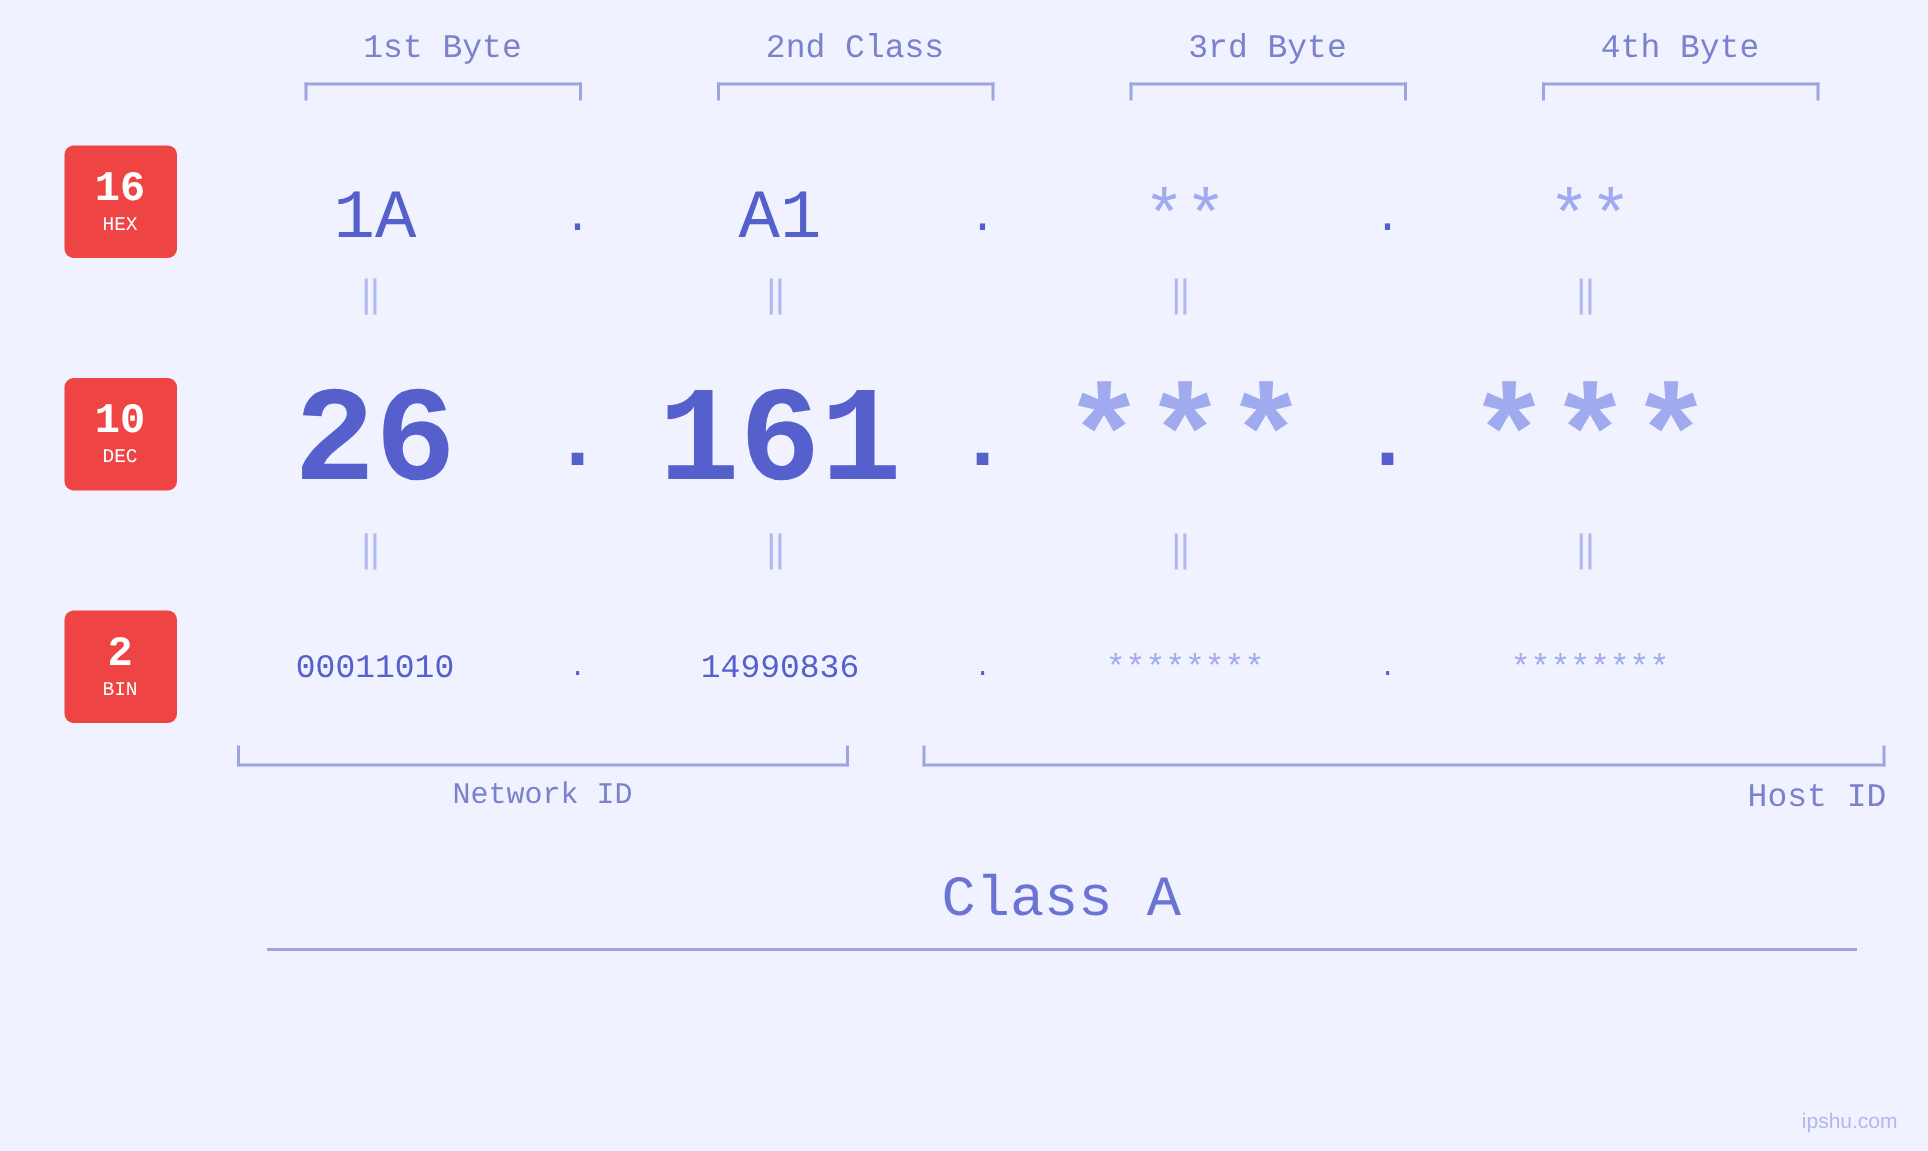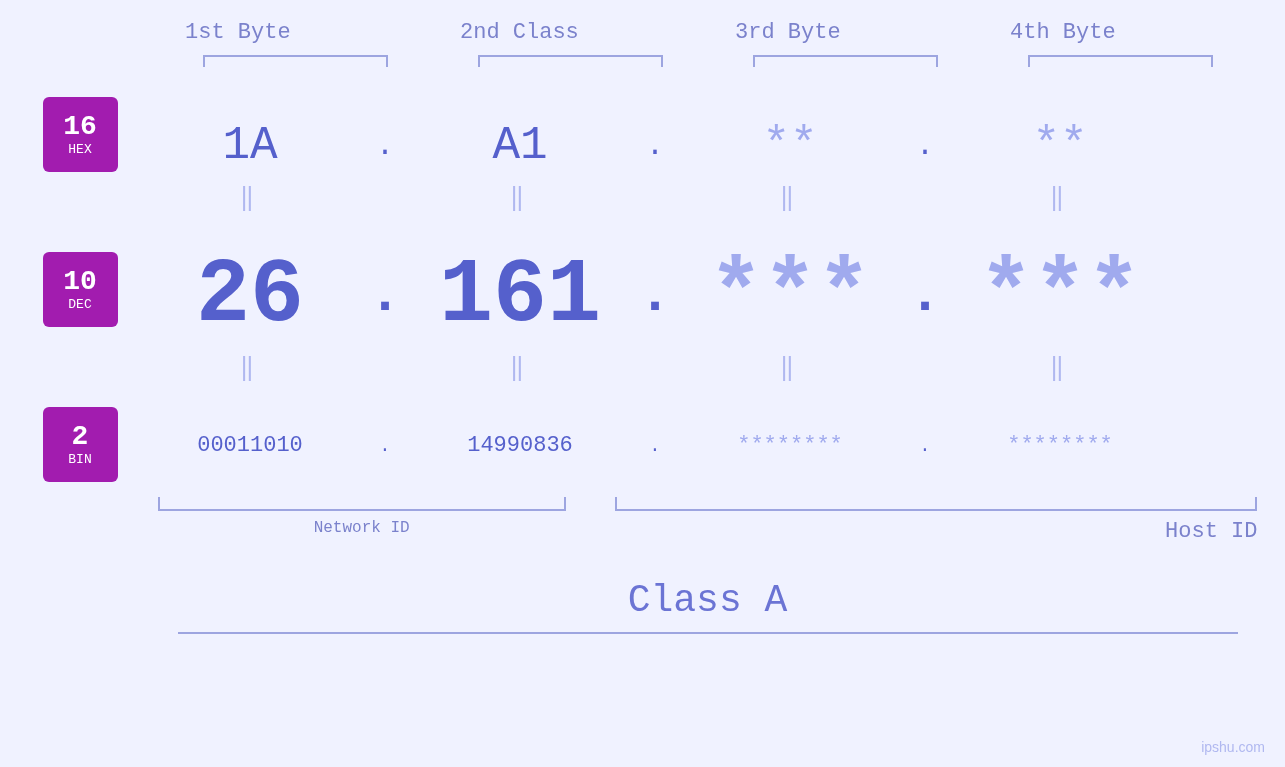--- a/index.html
+++ b/index.html
@@ -30,21 +30,21 @@
       margin-left: 130px;
       justify-content: space-around;
       margin-bottom: 10px;
     }
 
     .byte-label {
       color: #7b82cc;
       font-size: 22px;
       font-family: 'Courier New', Courier, monospace;
       width: 220px;
-      text-align: left;
+      text-align: center;
     }
 
     
     .bracket-row {
       display: flex;
       width: 1100px;
       margin-left: 130px;
       justify-content: space-around;
       margin-bottom: 20px;
     }
@@ -68,21 +68,21 @@
     .badges-column {
       display: flex;
       flex-direction: column;
       align-items: center;
       width: 140px;
       padding-left: 20px;
       gap: 0px;
     }
 
     .badge {
-      background-color: #a21caf;
+      background-color: #ef4444;
       color: white;
       border-radius: 6px;
       width: 75px;
       height: 75px;
       display: flex;
       flex-direction: column;
       align-items: center;
       justify-content: center;
       margin-bottom: 10px;
     }
@@ -226,21 +226,21 @@
     .bottom-labels {
       display: flex;
       width: 100%;
       margin-top: 8px;
     }
 
     .network-label {
       width: 420px;
       text-align: center;
       color: #7b82cc;
-      font-size: 16px;
+      font-size: 20px;
       font-family: 'Courier New', Courier, monospace;
     }
 
     .host-label {
       width: 660px;
       text-align: right;
       color: #7b82cc;
       font-size: 22px;
       font-family: 'Courier New', Courier, monospace;
       margin-left: 50px;

